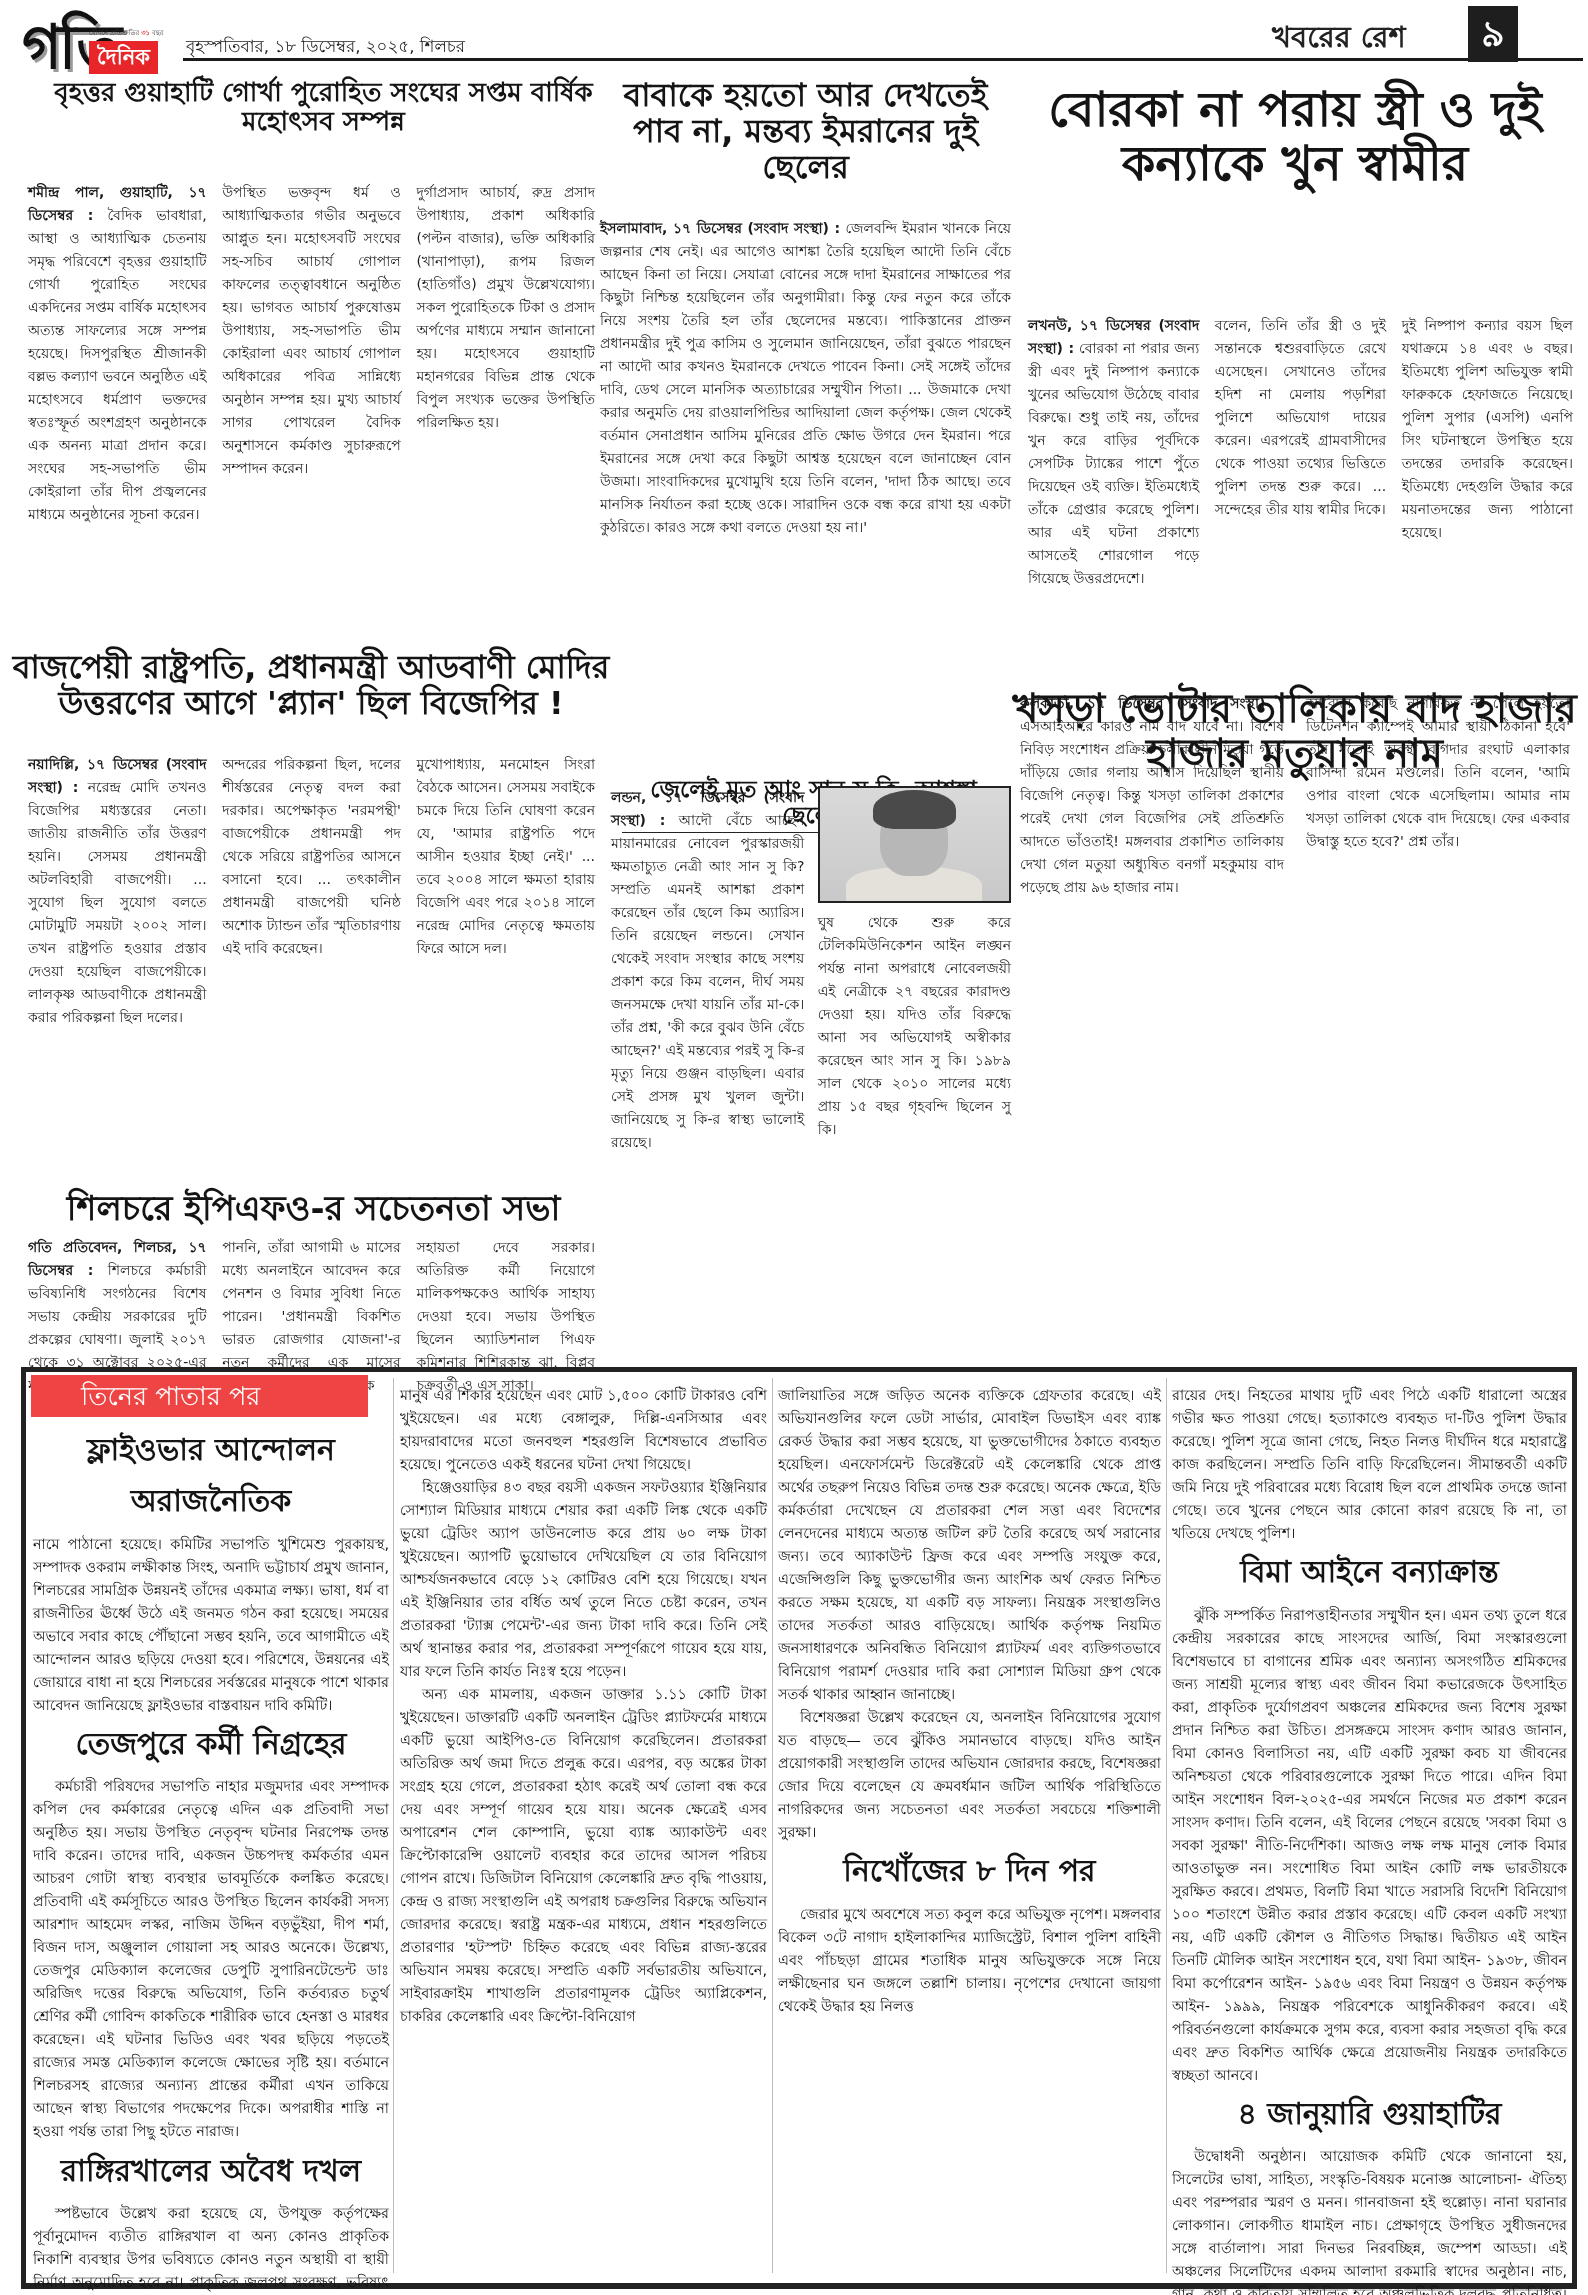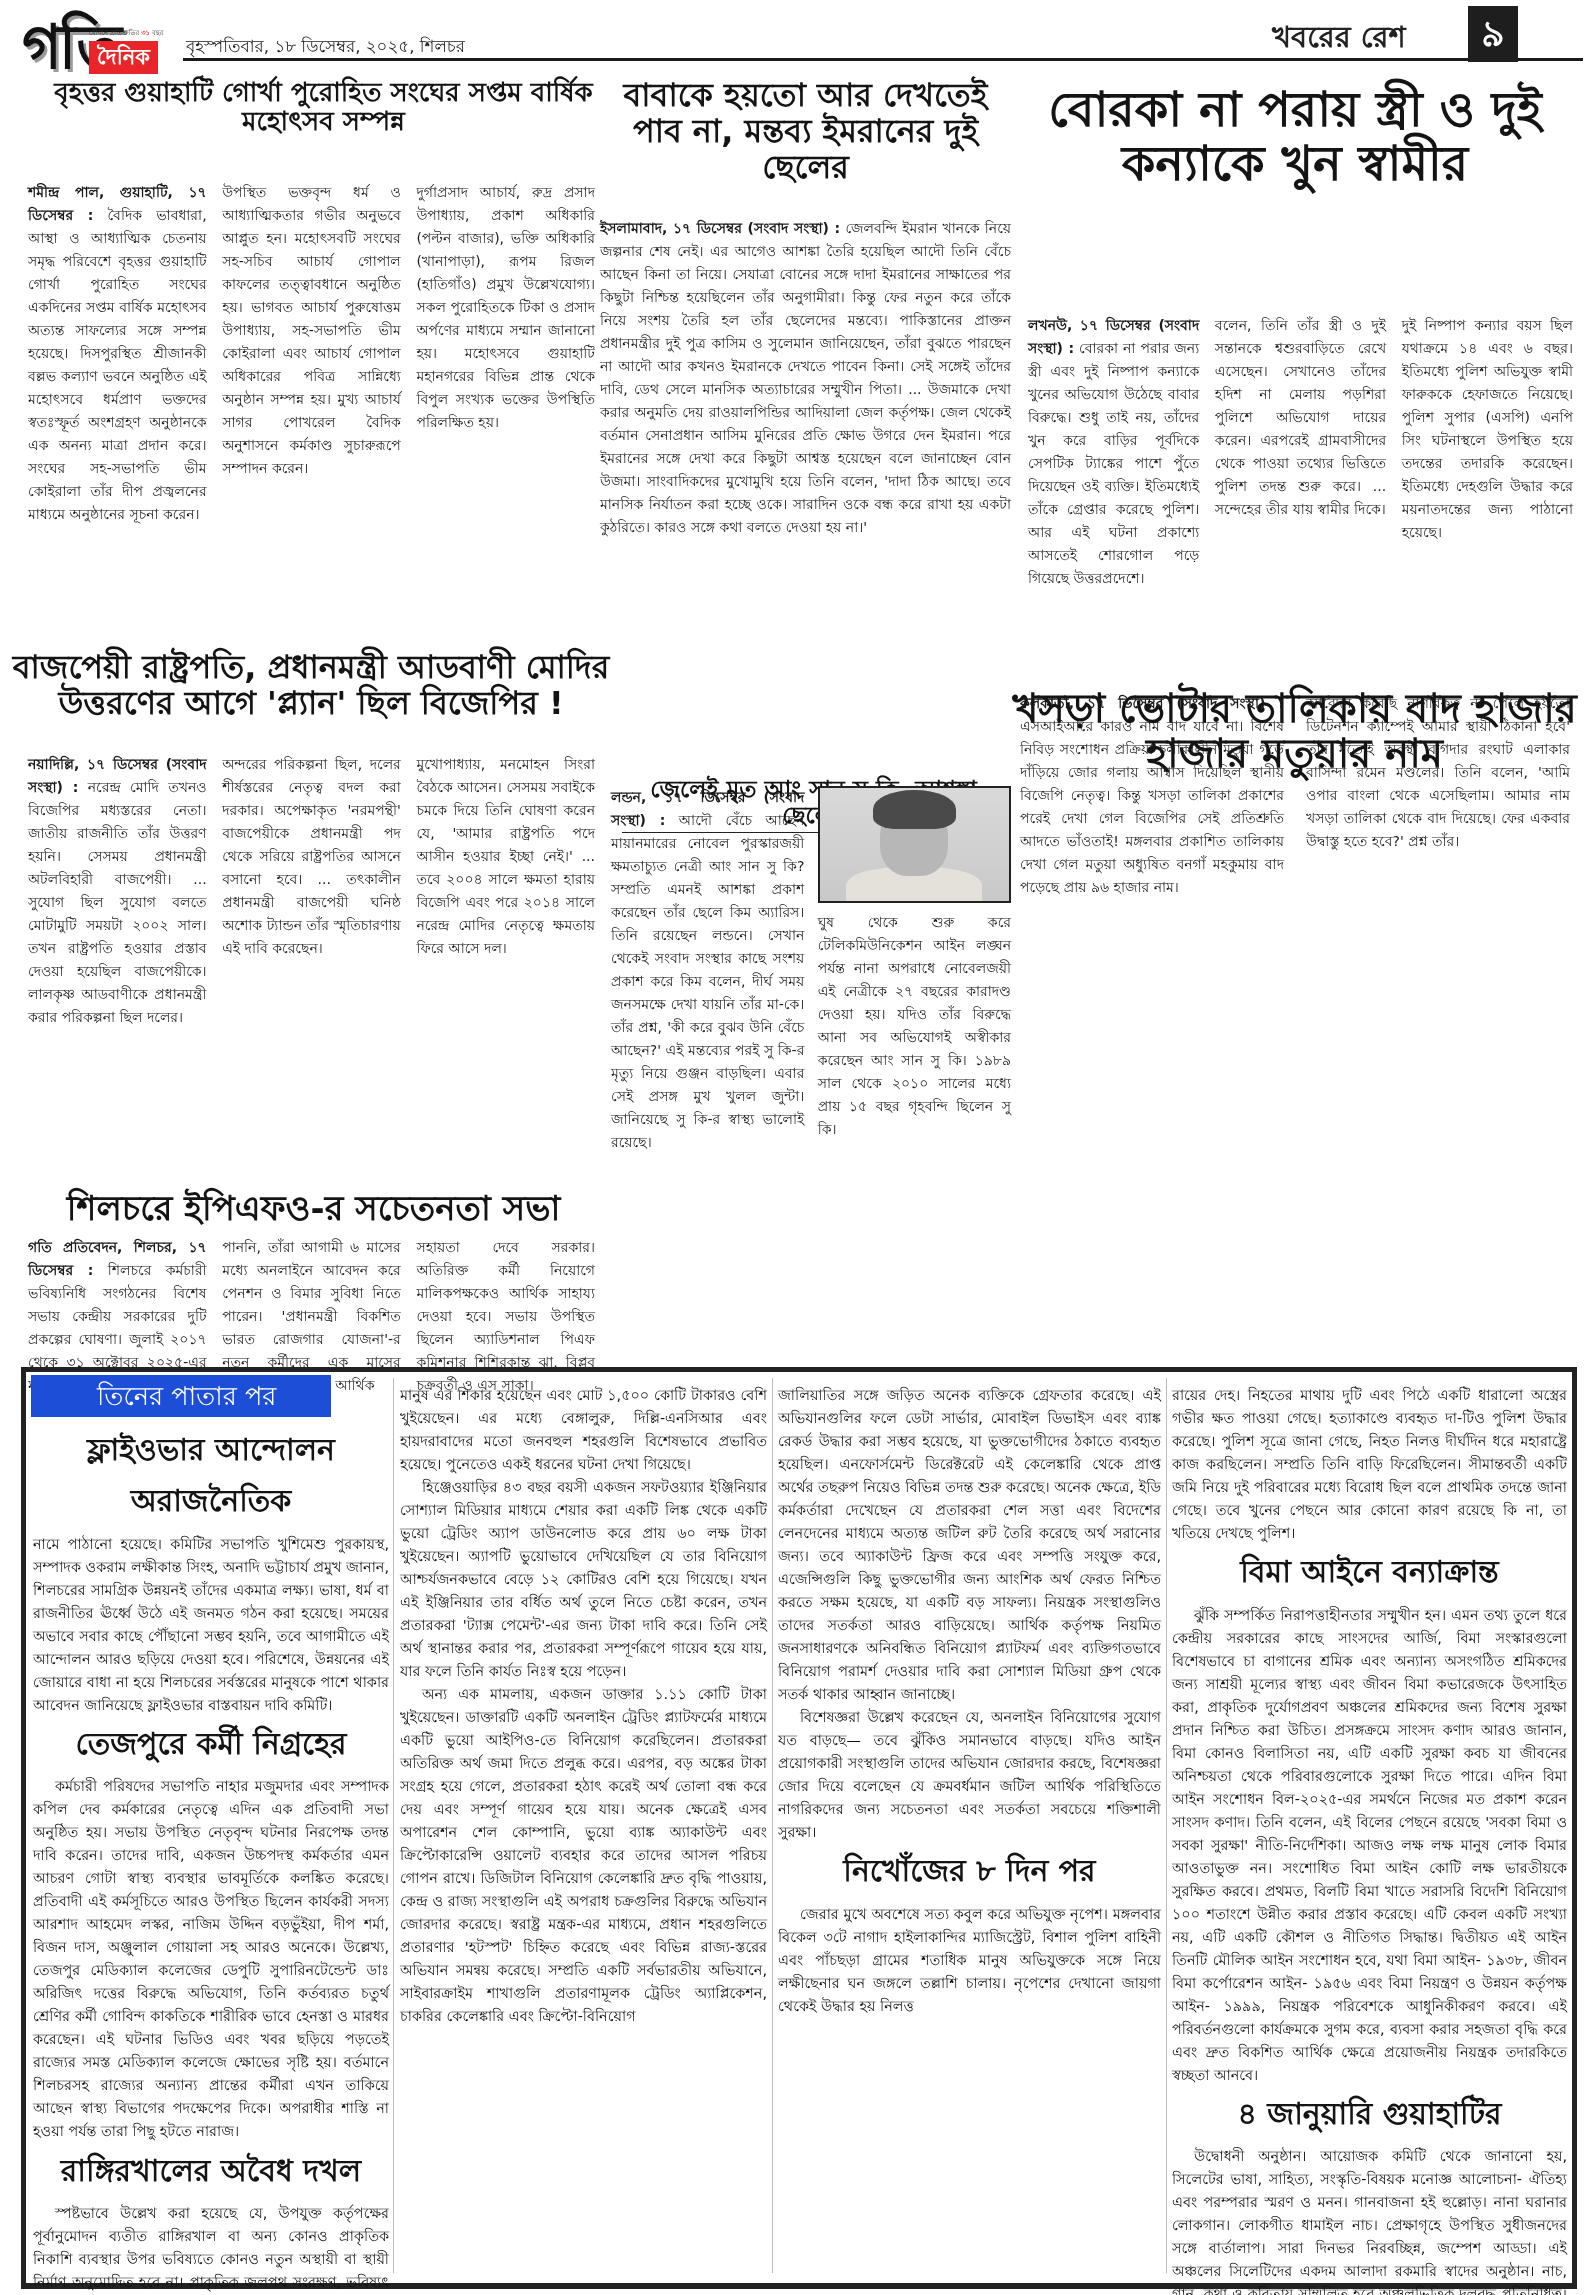--- a/index.html
+++ b/index.html
@@ -45,21 +45,21 @@
   #s5-photo .body { position: absolute; left: 14%; top: 70%; width: 72%; height: 40%; border-radius: 40% 40% 0 0; background: #e4e0da; }
   
   #s6-head { left: 1011px; top: 686px; width: 567px; font-size: 40px; }
   #s6-body { left: 1020px; top: 692px; width: 550px; display: grid; grid-template-columns: 1fr 1fr; column-gap: 22px; }
   
   #s7-head { left: 22px; top: 1189px; width: 583px; font-size: 34px; }
   #s7-body { left: 28px; top: 1236px; width: 567px; }
 
   
   #bottom-box { left: 21px; top: 1367px; width: 1556px; height: 922px; border: 5px solid #222; border-bottom-width: 6.7px; }
-  #continued-banner { left: 31px; top: 1375px; width: 300px; height: 42px; background: #1d4ed8; color: #fff; font-size: 25.6px; line-height: 42px; padding-left: 66px; }
+  #continued-banner { left: 31px; top: 1375px; width: 337px; height: 42px; background: #ef4444; color: #fff; font-size: 25.6px; line-height: 42px; padding-left: 50px; }
   .bcol { position: absolute; top: 1384px; }
   .bcol .sub { font-size: 30px; font-weight: bold; text-align: center; margin: 3.3px 0 4.4px; color: #141414; }
   .bcol p { font-size: 14.4px; line-height: 23px; text-align: justify; text-indent: 22px; }
   .bcol p.noindent { text-indent: 0; }
   #bcol1 { left: 33px; top: 1423px; width: 356px; }
   #bcol2 { left: 400px; width: 367px; }
   #bcol3 { left: 778px; width: 383px; }
   #bcol4 { left: 1172px; width: 395px; }
   .vline { position: absolute; width: 1.1px; background: #bbb; }
 </style>

